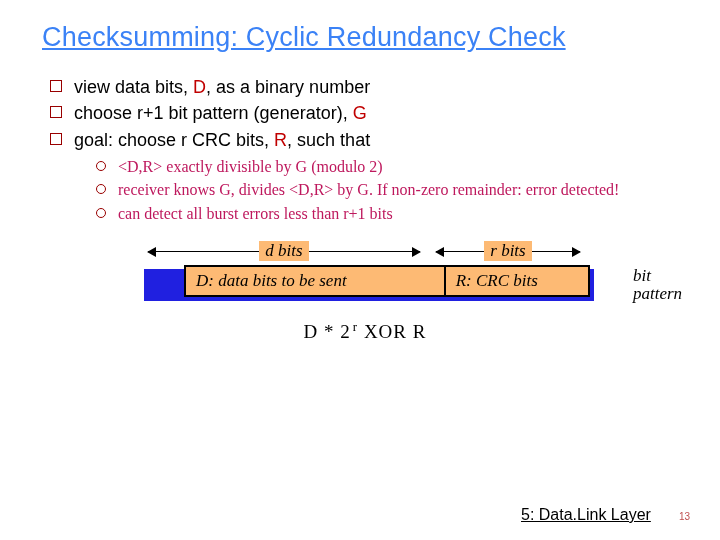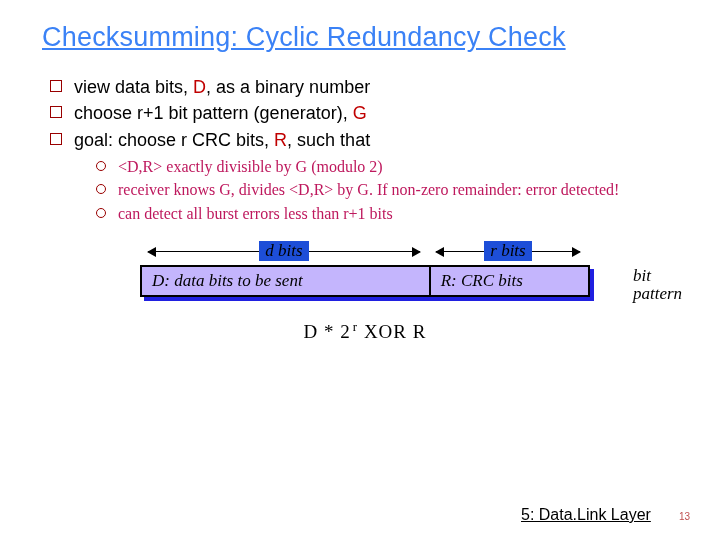--- a/index.html
+++ b/index.html
@@ -84,21 +84,21 @@
     position: relative;
     display: flex;
     align-items: center;
     justify-content: center;
     font-family: "Times New Roman", serif;
     font-style: italic;
     font-size: 17px;
     font-weight: 400;
   }
   .arrow-seg .lbl {
-    background: #1d4ed8;
+    background: #fdba74;
     padding: 0 6px;
     position: relative;
     z-index: 2;
   }
   .arrow-line {
     position: absolute;
     top: 50%;
     left: 8px;
     right: 8px;
     height: 1.5px;
@@ -118,21 +118,22 @@
     border-right: 9px solid #000;
   }
   .arrow-line::after {
     right: -1px;
     border-left: 9px solid #000;
   }
   .box-row {
     display: flex;
     border: 2px solid #000;
     position: relative;
-    background: #c4b5fd;
+    background: #fdba74;
+    margin-left: 44px;
   }
   .box-shadow {
     position: absolute;
     top: 4px; left: 4px;
     width: 100%; height: 100%;
     background: #2020e0;
     z-index: -1;
   }
   .box-wrap { position: relative; }
   .box-cell {

